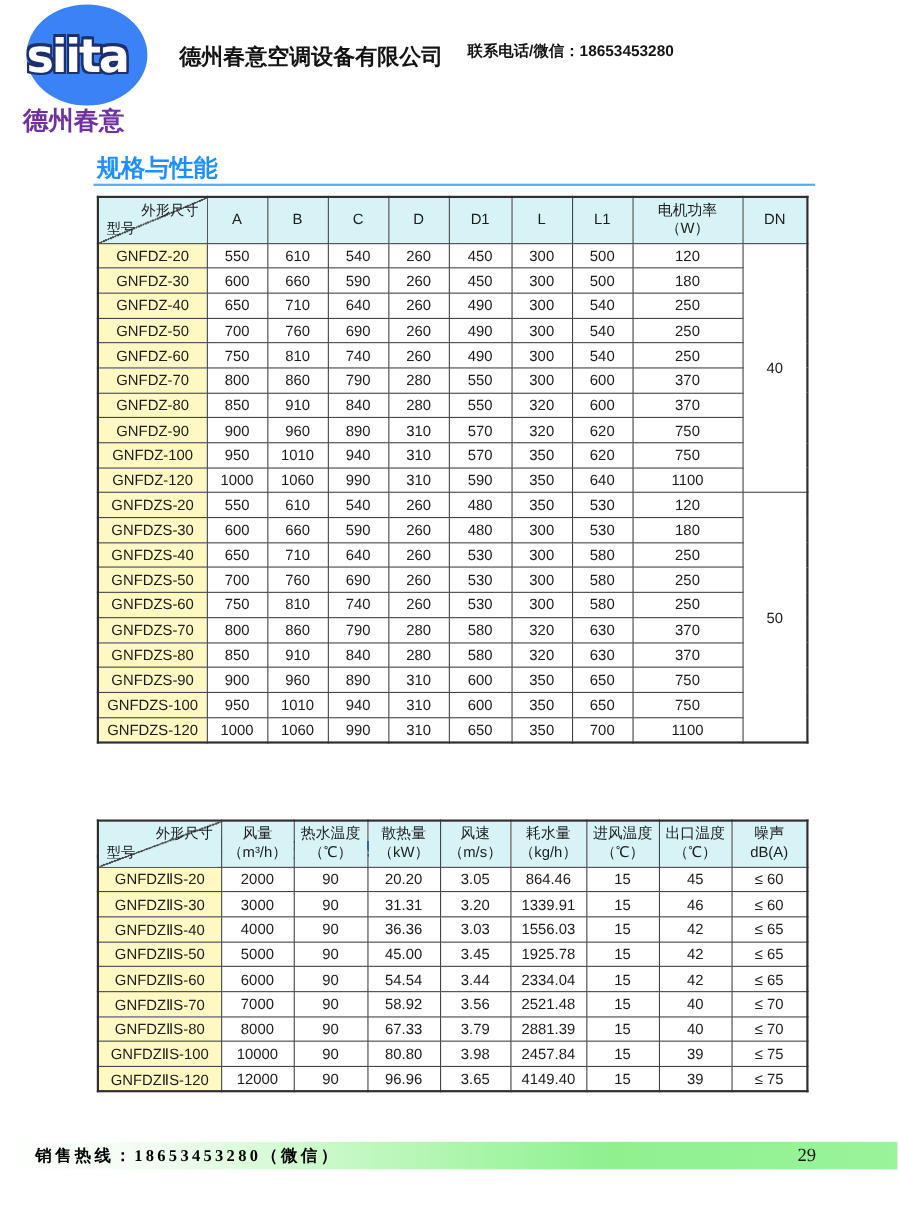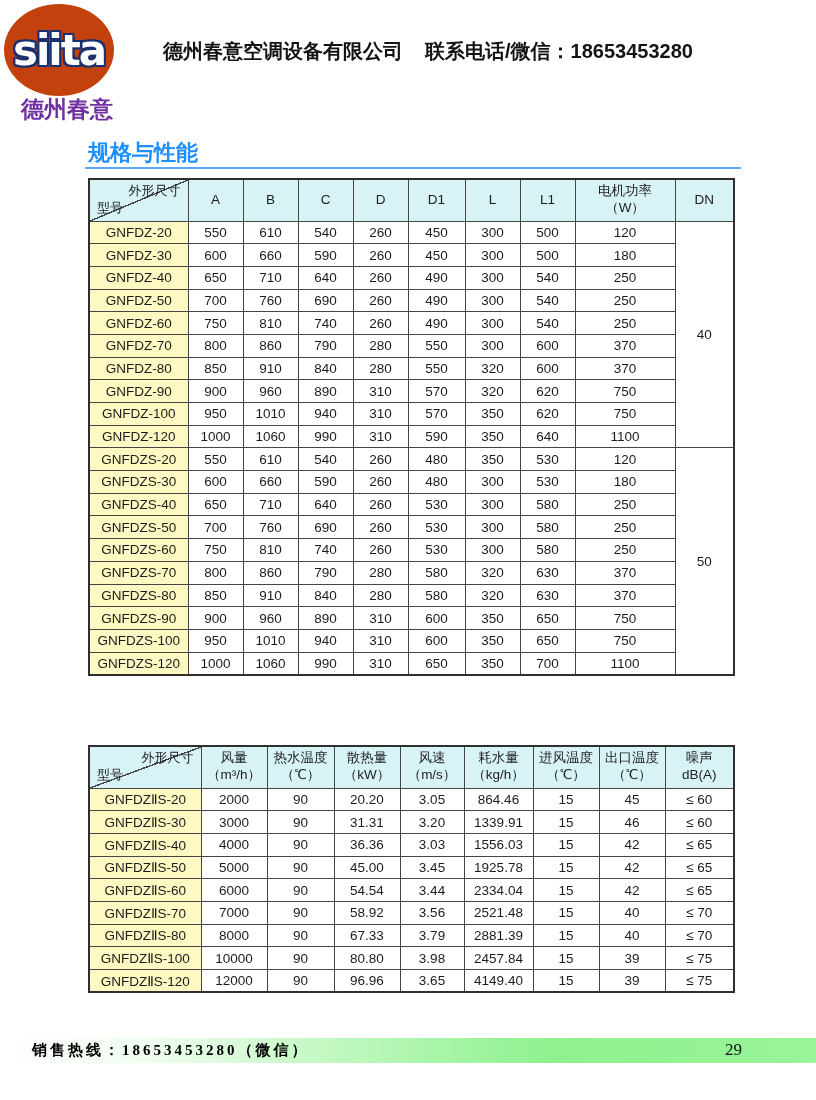--- a/index.html
+++ b/index.html
@@ -1,29 +1,29 @@
 <!DOCTYPE html>
 <html><head>
 <meta charset="utf-8">
 <style>
   * { margin:0; padding:0; box-sizing:border-box; }
   body { background:#fff; font-family:"Liberation Sans", sans-serif; }
   .sheet { position:relative; width:816px; height:1100px; background:#ffffff; overflow:hidden; }
 
   
-  .logo-ellipse { position:absolute; left:4px; top:4px; width:110px; height:92px;
-    background:#c2410c; border-radius:50%; display:flex; align-items:center; justify-content:center; }
+  .logo-ellipse { position:absolute; left:24px; top:4px; width:110px; height:92px;
+    background:#3b82f6; border-radius:50%; display:flex; align-items:center; justify-content:flex-start; }
   .logo-text { color:#ffffff; font-weight:bold; font-size:42px; letter-spacing:-2px;
     font-family:"DejaVu Sans", sans-serif;
     text-shadow:-2px -2px 0 #1c2f6e, 2px -2px 0 #1c2f6e, -2px 2px 0 #1c2f6e, 2px 2px 0 #1c2f6e,
                  0 -2px 0 #1c2f6e, 0 2px 0 #1c2f6e, -2px 0 0 #1c2f6e, 2px 0 0 #1c2f6e; }
   .logo-sub { position:absolute; left:12px; top:94px; width:110px; text-align:center;
     color:#7030a0; font-size:23px; font-weight:bold; }
   .company-name { position:absolute; left:163px; top:38px; font-size:20px; font-weight:bold; color:#141414; }
-  .contact { position:absolute; left:425px; top:38px; font-size:20px; font-weight:bold; color:#141414; }
+  .contact { position:absolute; left:425px; top:38px; font-size:14px; font-weight:bold; color:#141414; }
 
   
   .sec-title { position:absolute; color:#1e8fff; font-size:22px; font-weight:bold; display:flex; gap:32px; }
   .sec1 { left:88px; top:138px; }
   .sec2 { left:88px; top:720px;margin-top:36px; }
   .sec-underline { position:absolute; left:85px; top:167px; width:656px; height:2px; background:#5aa9ff; }
 
   
   table { border-collapse:collapse; table-layout:fixed; position:absolute; left:88px;
     font-size:13.5px; color:#1c1c1c; border:2px solid #2f2f2f; }

